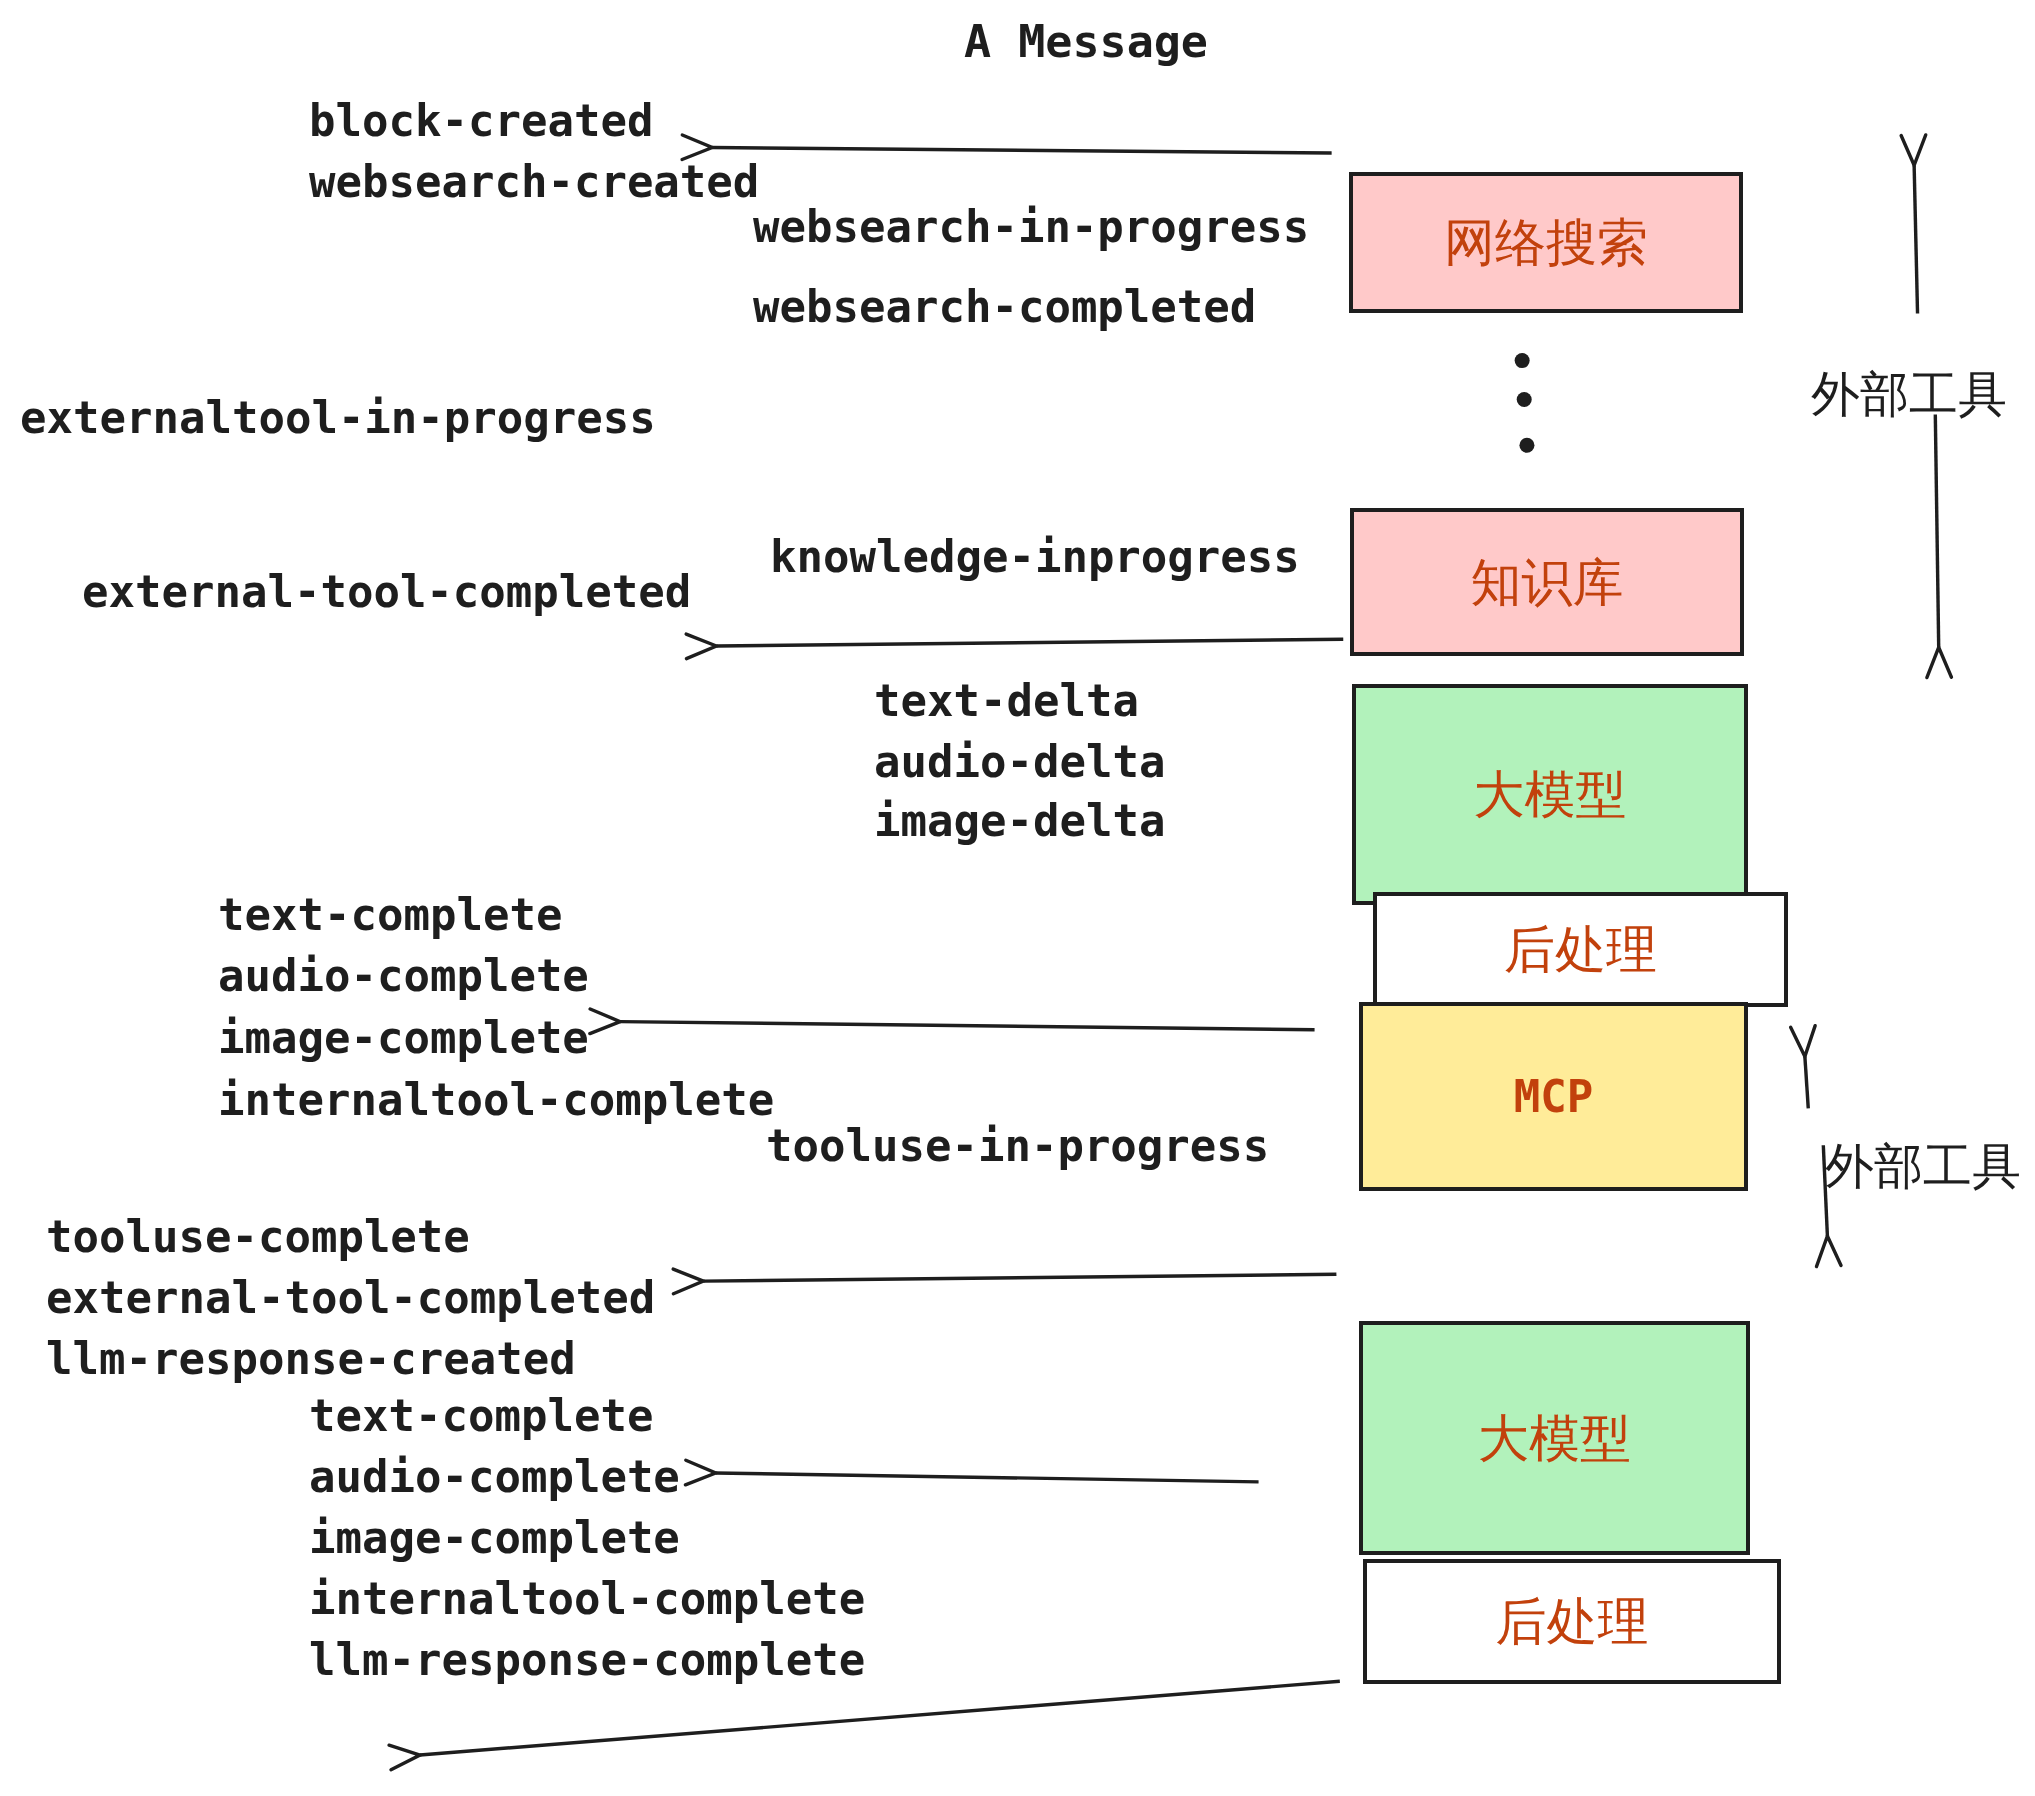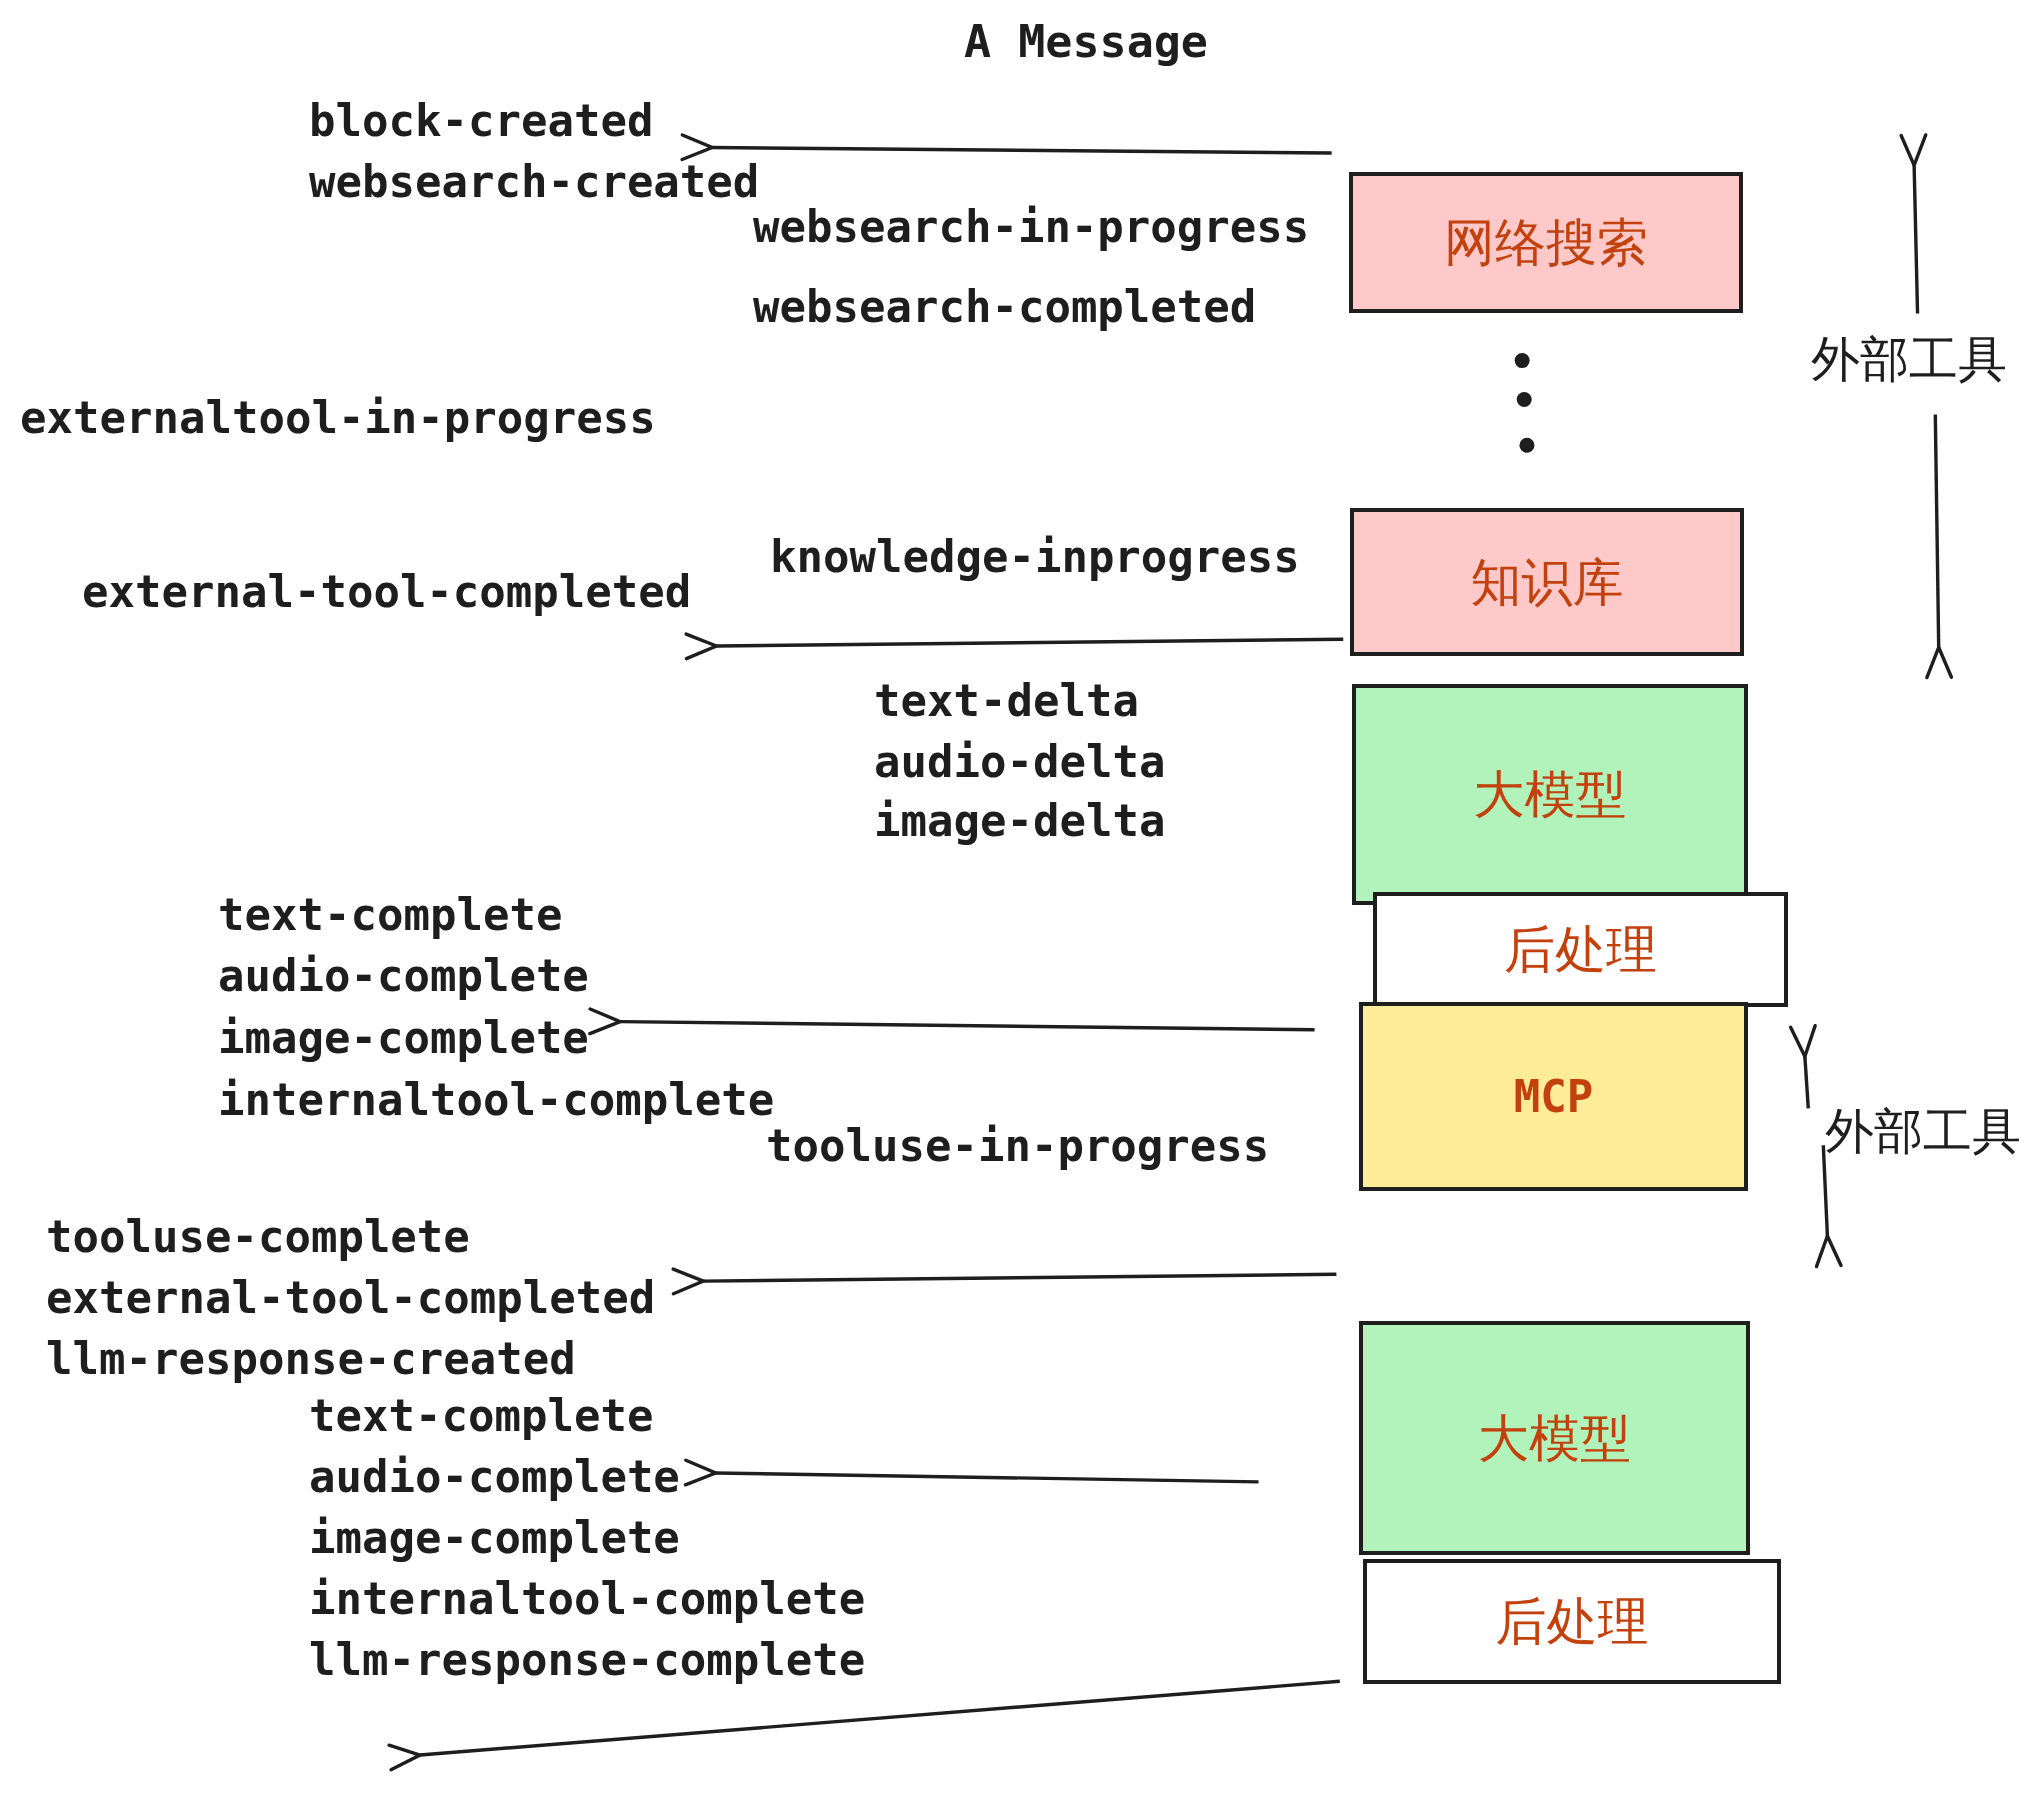--- a/index.html
+++ b/index.html
@@ -41,20 +41,21 @@
   .pink{background:#ffc9c9;}
   .green{background:#b2f2bb;margin-top:42px;}
   .yellow{background:#ffec99;}
   .whitefill{background:#ffffff;}
   .side{
     position:absolute;
     font-family:"Liberation Sans","DejaVu Sans",sans-serif;
     font-size:49px;line-height:1;
     transform:translate(-50%,-50%);
     white-space:nowrap;
+    margin-top:35px;
   }
 </style>
 </head>
 <body>
 
 <div class="canvas">
 
   <svg class="layer" viewBox="0 0 2980 2630">
     <defs>
       <marker id="ah" viewBox="0 0 60 60" markerWidth="60" markerHeight="60" refX="8" refY="30" orient="auto" markerUnits="userSpaceOnUse">

